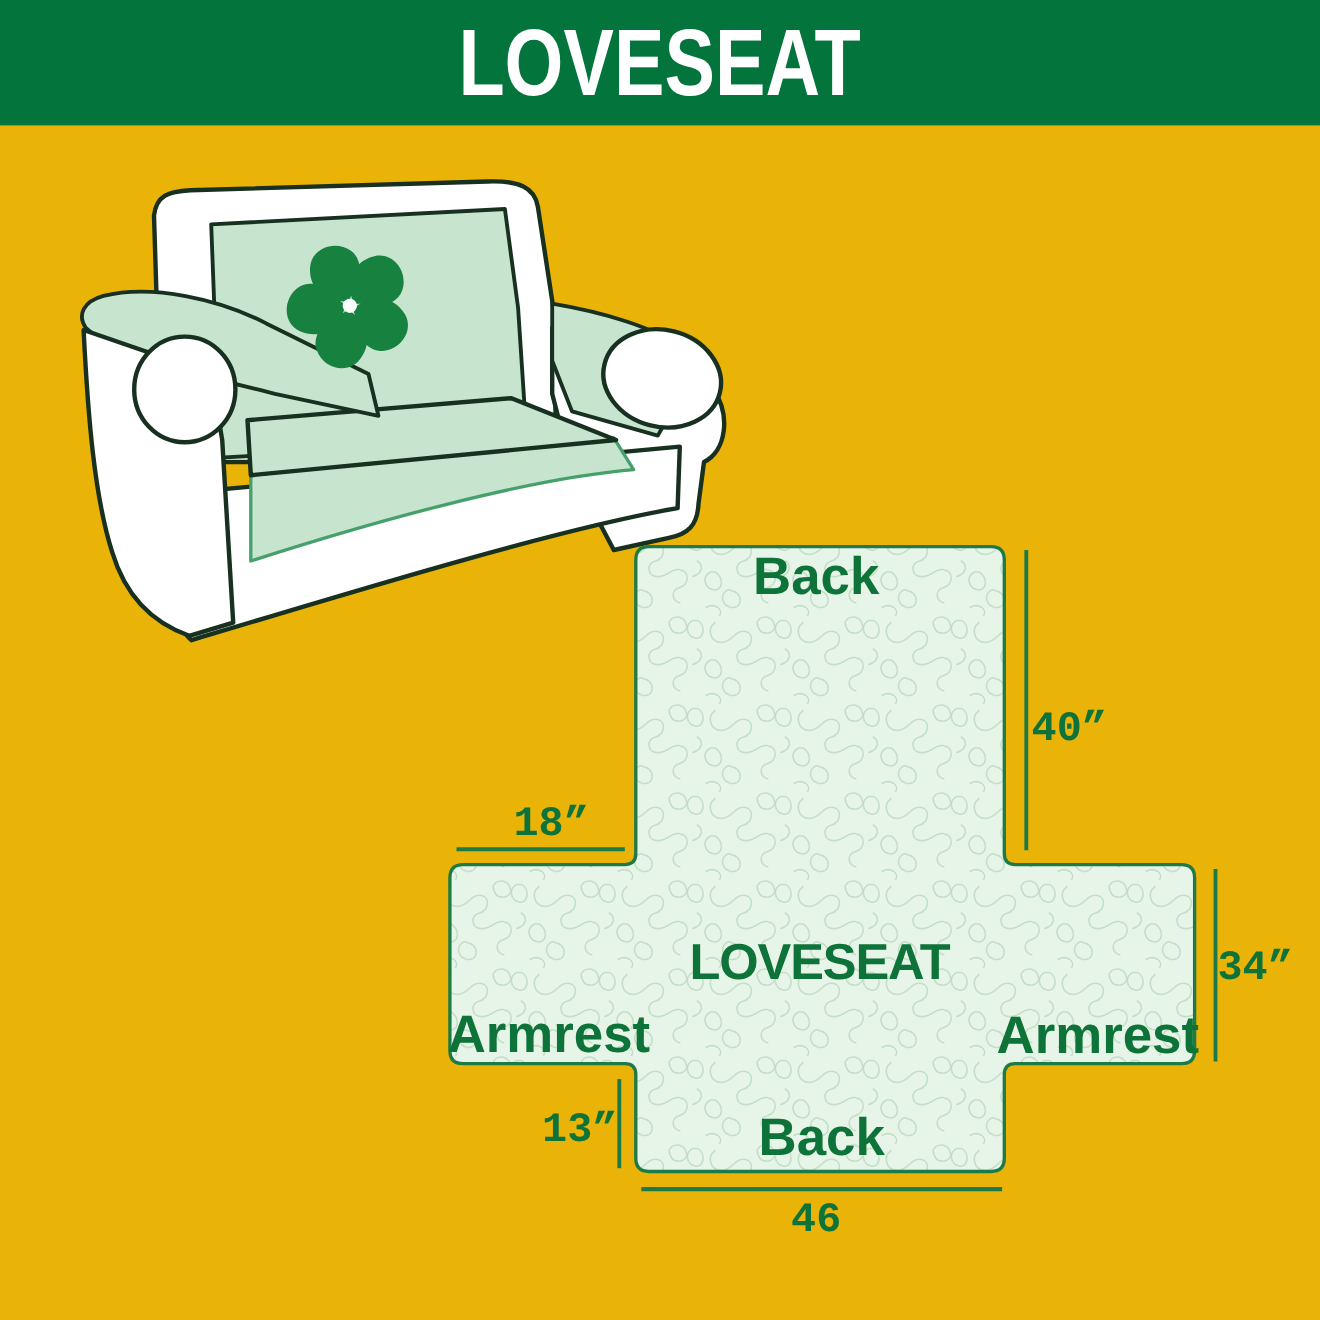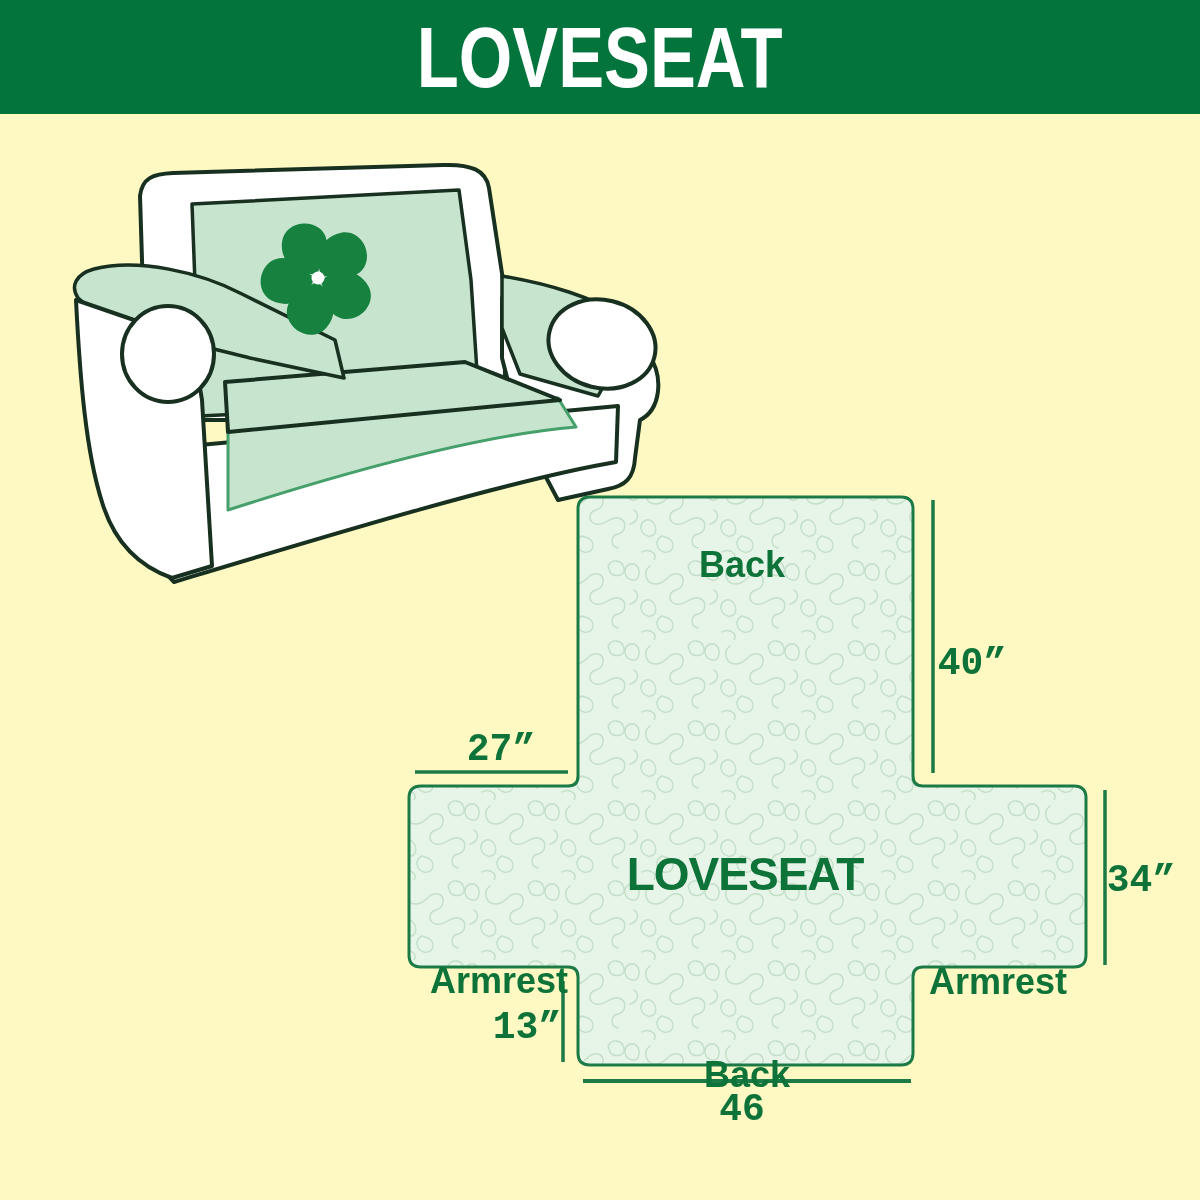--- a/index.html
+++ b/index.html
@@ -1,36 +1,36 @@
 <!DOCTYPE html>
 <html><head>
 <meta charset="utf-8">
 <style>
   html,body{margin:0;padding:0;background:#ffffff;}
   .page{
     position:relative;width:1200px;height:1200px;overflow:hidden;
-    background:#fef9c3;font-family:"Liberation Sans",sans-serif;
+    background:#eab308;font-family:"Liberation Sans",sans-serif;
   }
   
   .banner{
     position:absolute;left:0;top:0;width:1200px;height:114px;
     background:#02743C;display:flex;align-items:center;justify-content:center;
   }
   .banner-title{
     color:#ffffff;font-weight:700;font-size:86px;line-height:1;
     transform:scaleX(.8);letter-spacing:0;white-space:nowrap;
   }
   
   .layer{position:absolute;left:0;top:0;}
   
   .lbl{
     position:absolute;color:#0E7339;font-weight:700;white-space:nowrap;
     transform:translate(-50%,-50%);line-height:1;
   }
-  .lbl-part{font-size:36px;margin-top:40px;}
+  .lbl-part{font-size:48px;}
   .lbl-center{font-size:46px;letter-spacing:-1px;}
   .lbl-dim{font-size:38px;font-family:Liberation Mono, monospace;}
 </style>
 </head>
 <body>
 
 <div class="page">
 
   <div class="banner">
     <div class="banner-title">LOVESEAT</div>
@@ -99,19 +99,19 @@
       <line x1="583" y1="1081" x2="911" y2="1081" stroke-width="4"></line>
     </g>
   </svg>
 
   <div class="lbl lbl-part" style="left:742px;top:525px">Back</div>
   <div class="lbl lbl-center" style="left:745px;top:874px">LOVESEAT</div>
   <div class="lbl lbl-part" style="left:499px;top:941px">Armrest</div>
   <div class="lbl lbl-part" style="left:998px;top:942px">Armrest</div>
   <div class="lbl lbl-part" style="left:747px;top:1035px">Back</div>
 
-  <div class="lbl lbl-dim" style="left:501px;top:750px">27”</div>
+  <div class="lbl lbl-dim" style="left:501px;top:750px">18”</div>
   <div class="lbl lbl-dim" style="left:972px;top:664px">40”</div>
   <div class="lbl lbl-dim" style="left:1141px;top:881px">34”</div>
   <div class="lbl lbl-dim" style="left:527px;top:1028px">13”</div>
   <div class="lbl lbl-dim" style="left:742px;top:1110px">46</div>
 
 </div>
 
 </body></html>

